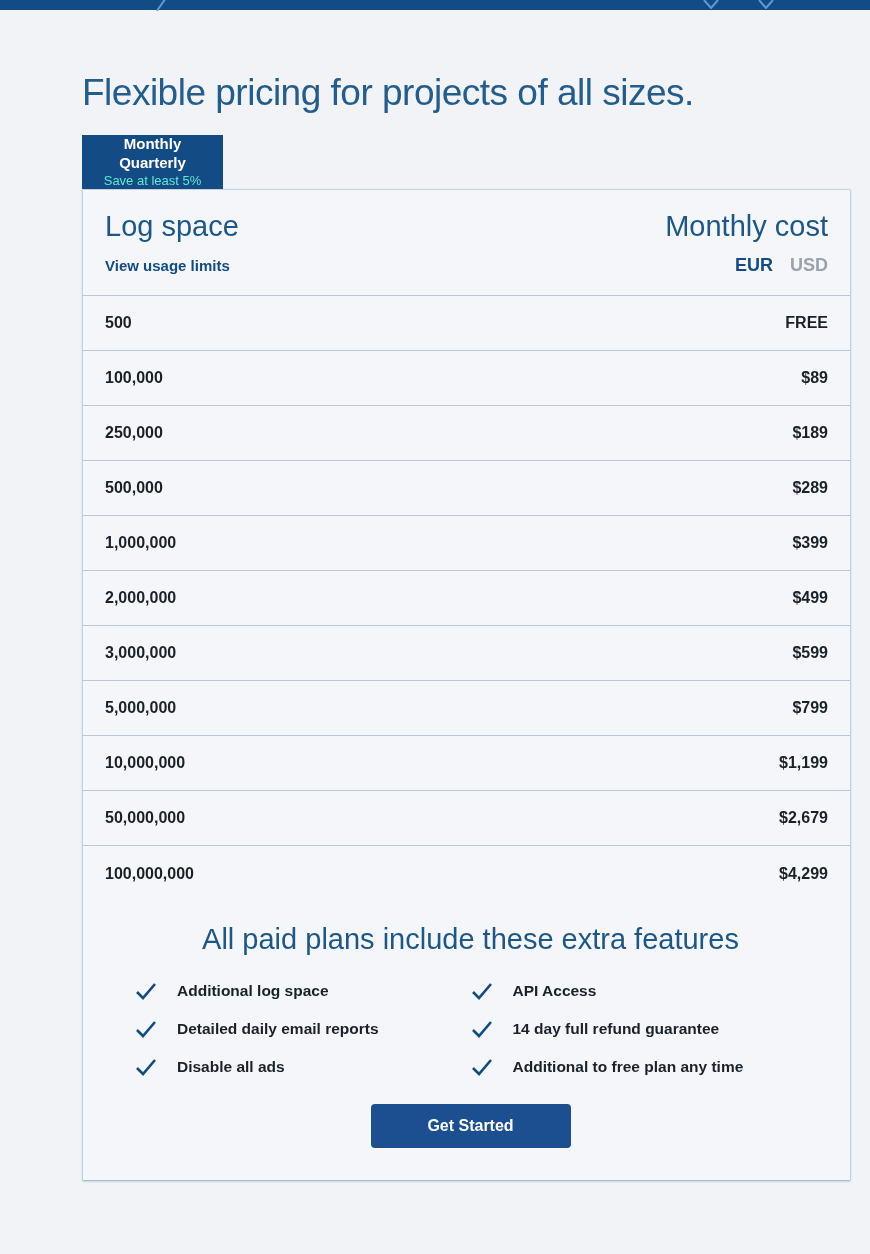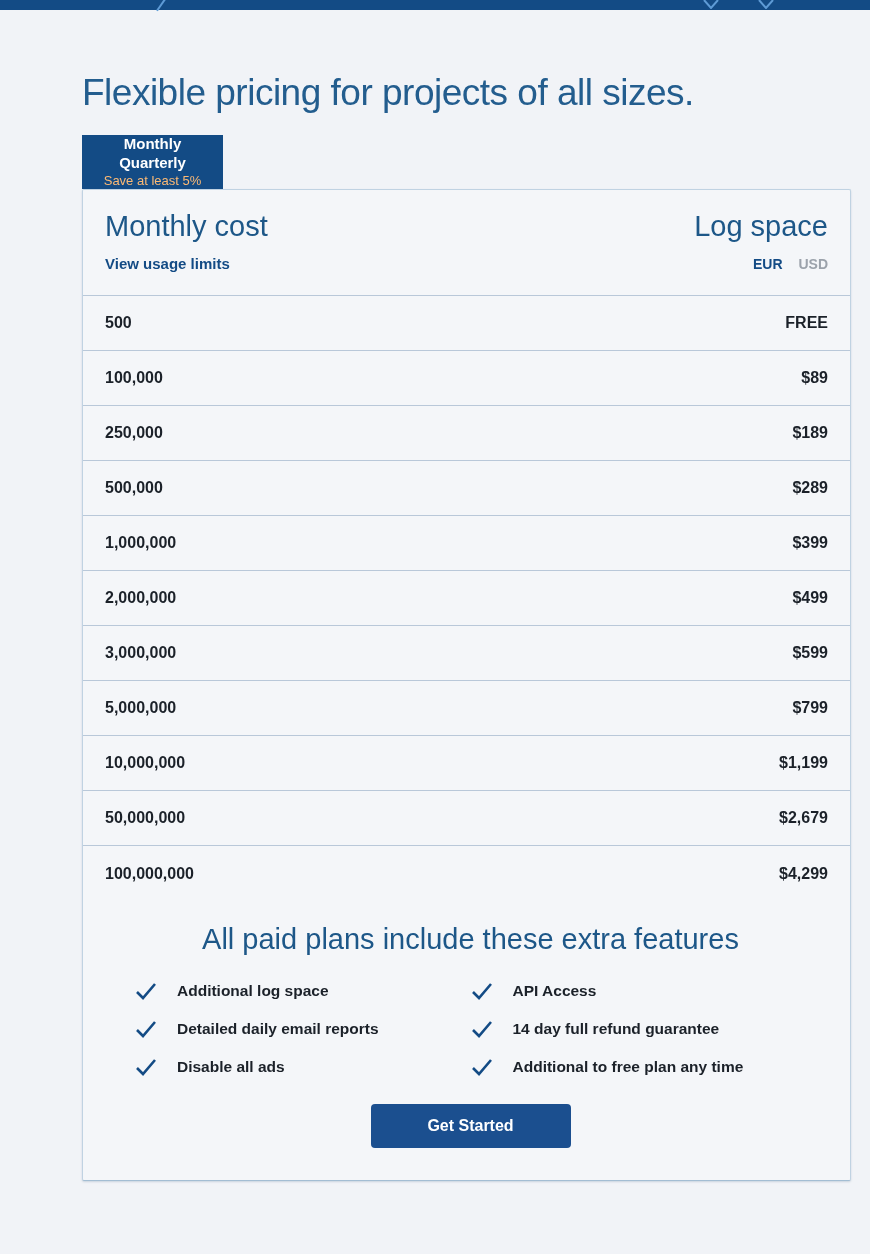--- a/index.html
+++ b/index.html
@@ -60,21 +60,21 @@
     line-height: 1.25;
   }
   .tab.dark { background: #134b85; color: #ffffff; }
   .tab.light {
     background: #ffffff;
     border: 1px solid #d8dde3;
     border-bottom: none;
     color: #134b85;
   }
   .tab .tab-label { font-size: 15px; font-weight: 700; }
-  .tab.dark .tab-sub { font-size: 13px; color: #fdba74; }
+  .tab.dark .tab-sub { font-size: 13px; color: #5eead4; }
   .tab.light .tab-sub { font-size: 13px; color: #667585; }
 
   
   .card {
     background: #f4f6f9;
     border: 1px solid #c0d2e2;
     border-bottom-color: #a3bdd3;
     border-radius: 2px;
     box-shadow: 0 1px 2px rgba(90,120,150,0.25);
   }
@@ -88,21 +88,21 @@
     color: #1d5788;
   }
   .card-header-row2 {
     display: flex; justify-content: space-between; align-items: baseline;
     margin-top: 12px;
   }
   .usage-link {
     font-size: 15px; font-weight: 700; color: #134b85;
     text-decoration: none; cursor: pointer;
   }
-  .currency-toggle { font-size: 14px; font-weight: 700; }
+  .currency-toggle { font-size: 18px; font-weight: 700; }
   .currency-eur { color: #134b85; cursor: pointer; }
   .currency-usd { color: #9ba2ab; margin-left: 12px; }
 
   
   .price-table { border-top: 1px solid #b9c8d9; }
   .price-row {
     height: 55px;
     display: flex; align-items: center; justify-content: space-between;
     padding: 0 22px;
     border-bottom: 1px solid #b9c8d9;
@@ -175,22 +175,22 @@
     <div class="tab dark">
       <span class="tab-label">Quarterly</span>
       <span class="tab-sub">Save at least 5%</span>
     </div>
   </div>
 
   <div class="card">
 
     <div class="card-header">
       <div class="card-header-row1">
+        <span class="col-title">Log space</span>
         <span class="col-title">Monthly cost</span>
-        <span class="col-title">Log space</span>
       </div>
       <div class="card-header-row2">
         <a class="usage-link">View usage limits</a>
         <span class="currency-toggle">
           <span class="currency-eur">EUR</span>
           <span class="currency-usd">USD</span>
         </span>
       </div>
     </div>
 

